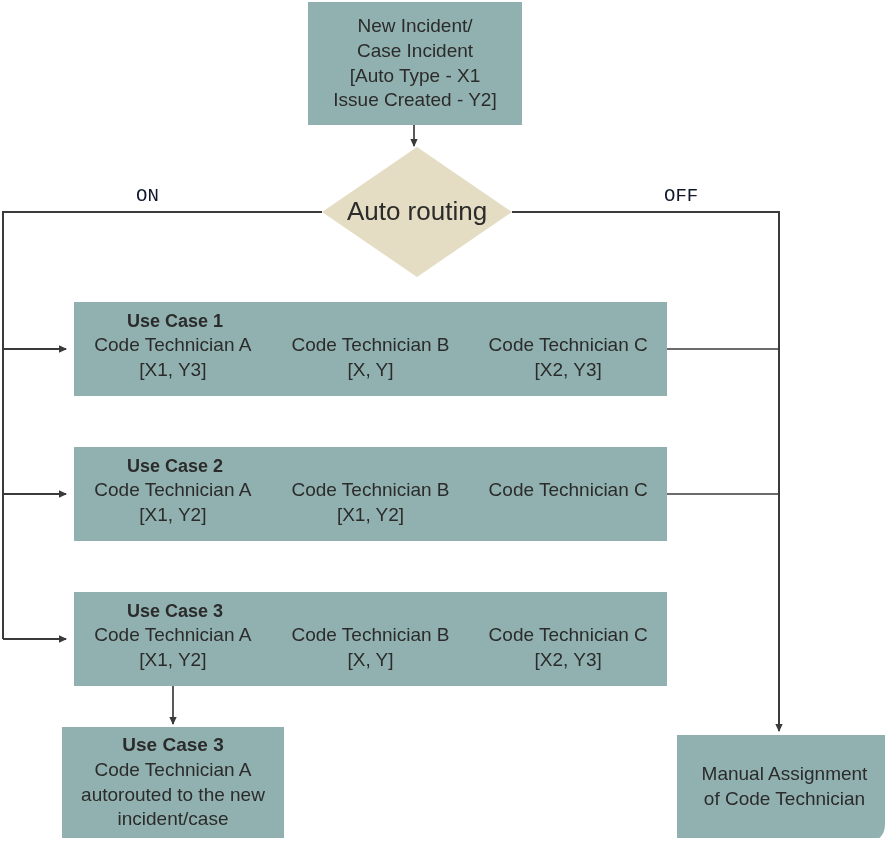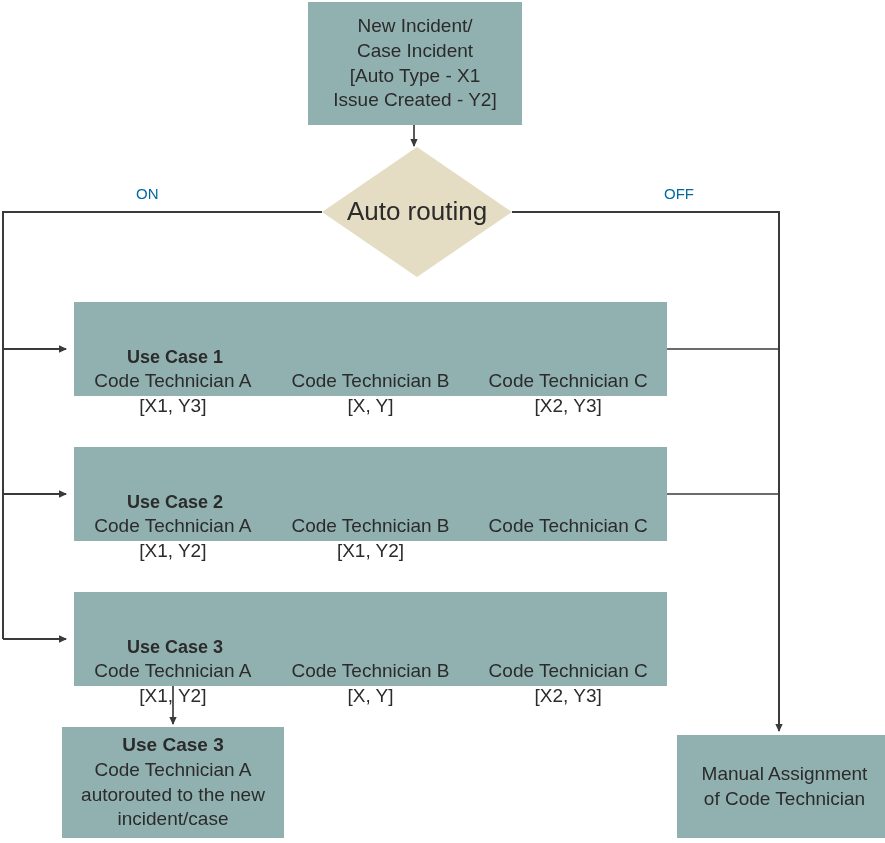--- a/index.html
+++ b/index.html
@@ -10,20 +10,21 @@
   body {
     font-family: "Liberation Sans", sans-serif;
     color: #2b2b2b;
   }
   #canvas {
     position: relative;
     width: 885px;
     height: 843px;
     background: #ffffff;
     overflow: hidden;
+    border-radius: 18px;
   }
   #edges {
     position: absolute;
     left: 0;
     top: 0;
     width: 885px;
     height: 843px;
     pointer-events: none;
   }
   .node {
@@ -62,21 +63,20 @@
     display: block;
     padding-top: 8px;
   }
   .usecase .uc-title {
     font-weight: bold;
     font-size: 18px;
     display: block;
     width: 202px;
     text-align: center;
     margin-left: 0px;
-    margin-top: 36px;
   }
   .uc-cols {
     display: flex;
     flex-direction: row;
     width: 100%;
   }
   .uc-col {
     flex: 1 1 0;
     text-align: center;
     font-size: 19px;
@@ -95,23 +95,24 @@
 
   
   #node-manual {
     left: 677px; top: 735px; width: 215px; height: 103px;
     font-size: 19px;
   }
 
   
   .branch-label {
     position: absolute;
-    font-size: 15px;
-    color: #0369a1;
+    font-size: 19px;
+    color: #0f172a;
     white-space: nowrap;
+    font-family: Liberation Mono, monospace;
   }
   #label-on { left: 136px; top: 185px; }
   #label-off { left: 664px; top: 185px; }
 </style>
 </head>
 <body>
 
 <div id="canvas">
 
   <svg id="edges" viewBox="0 0 885 843" width="885" height="843">

